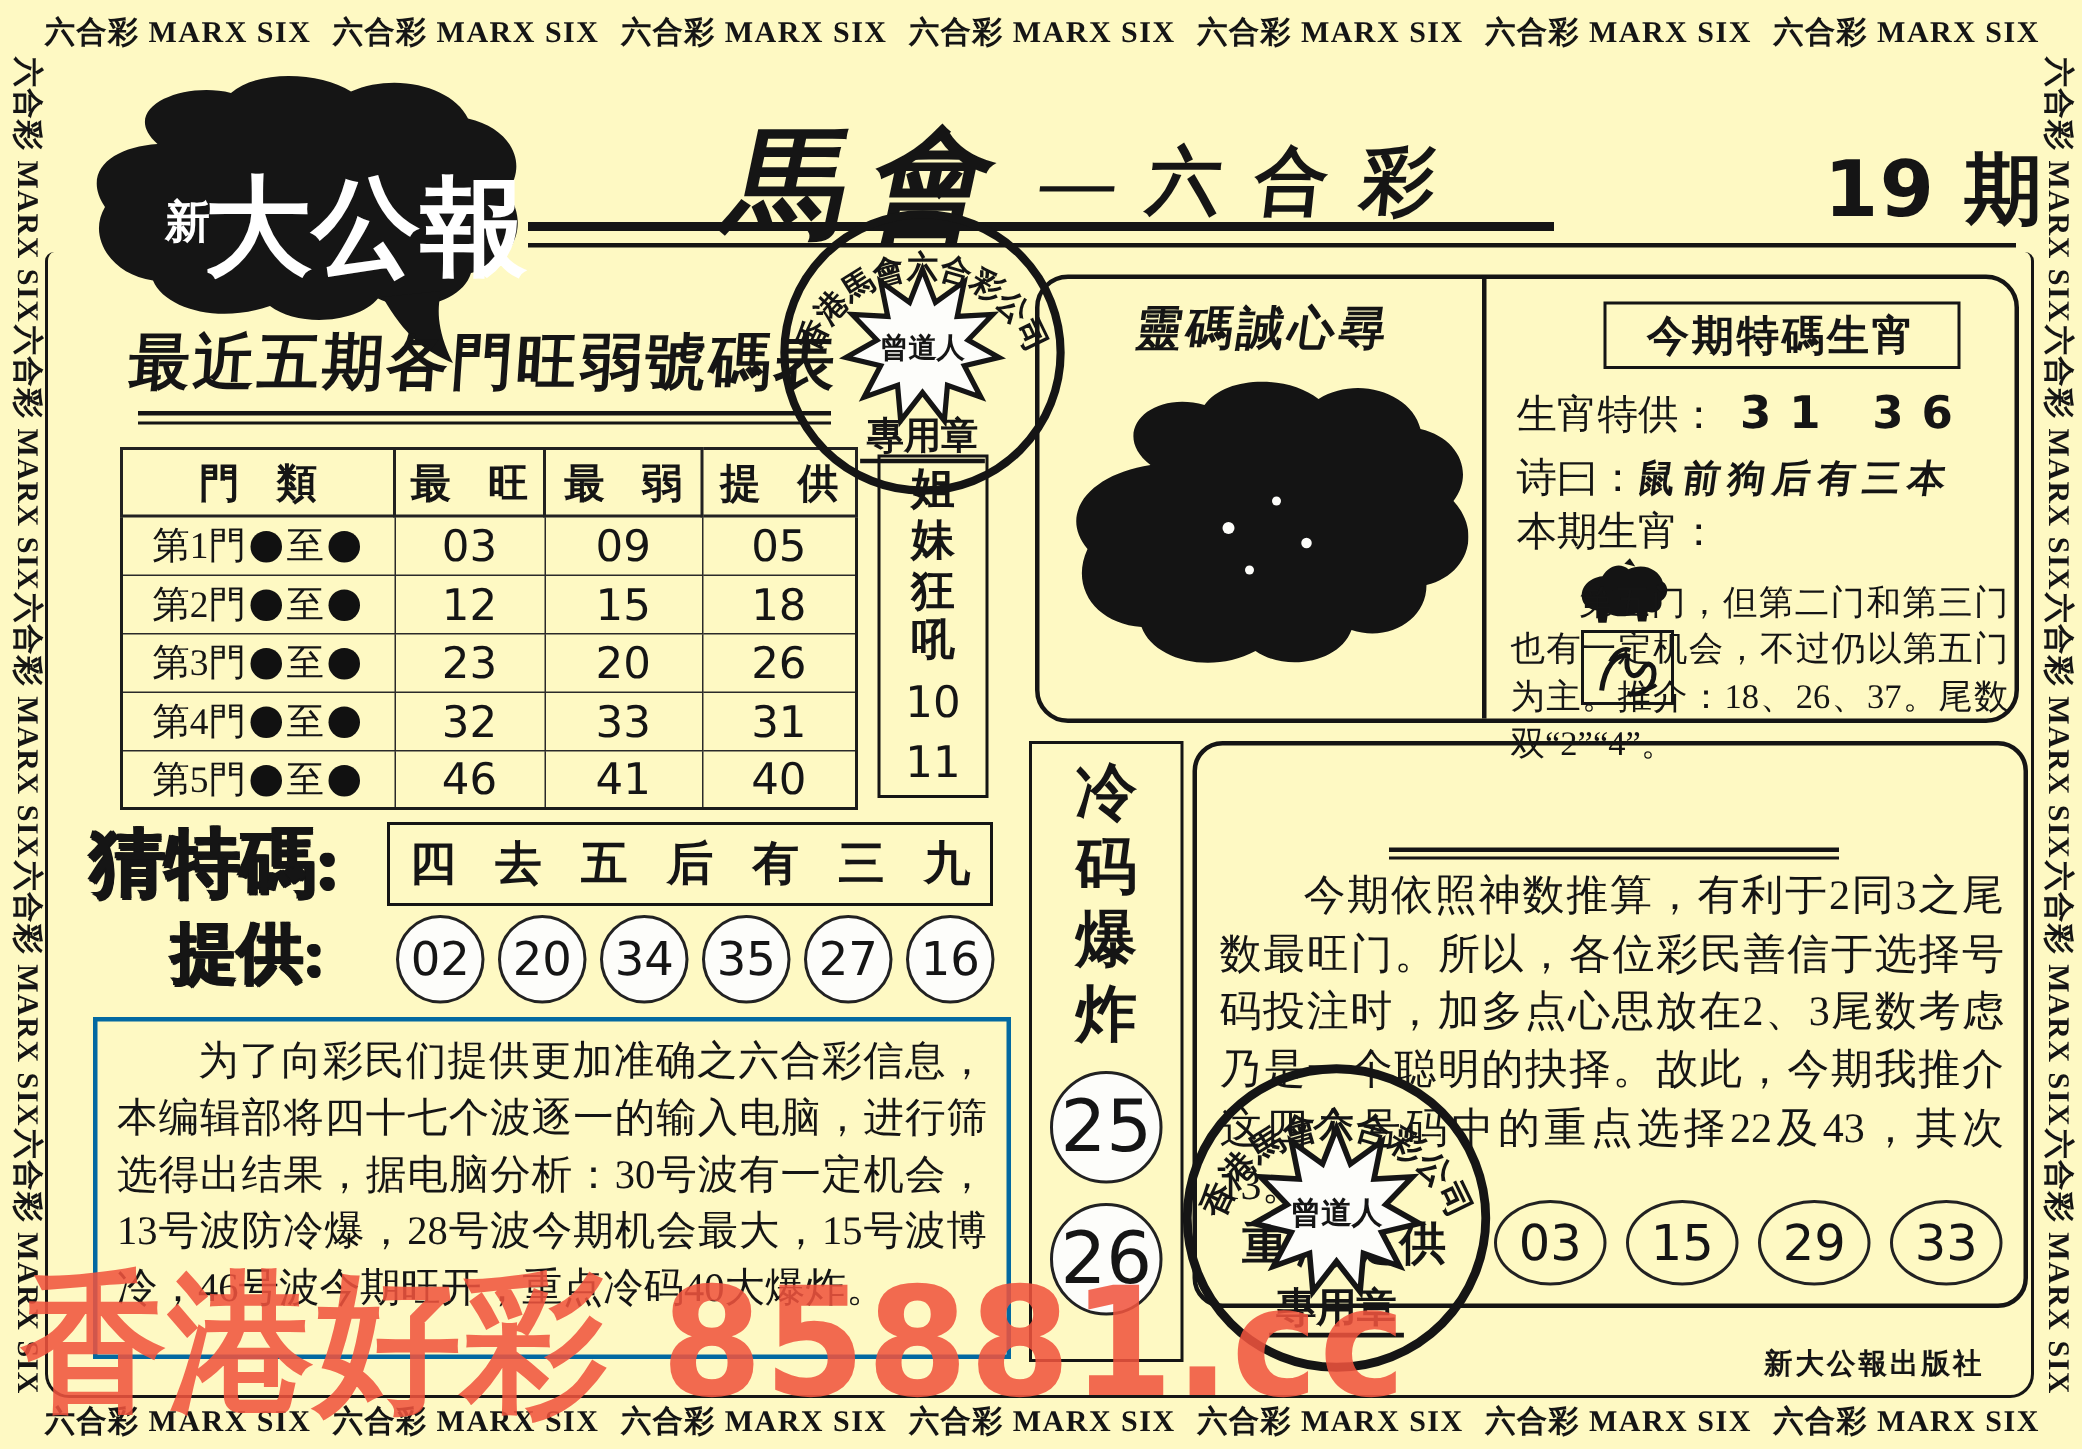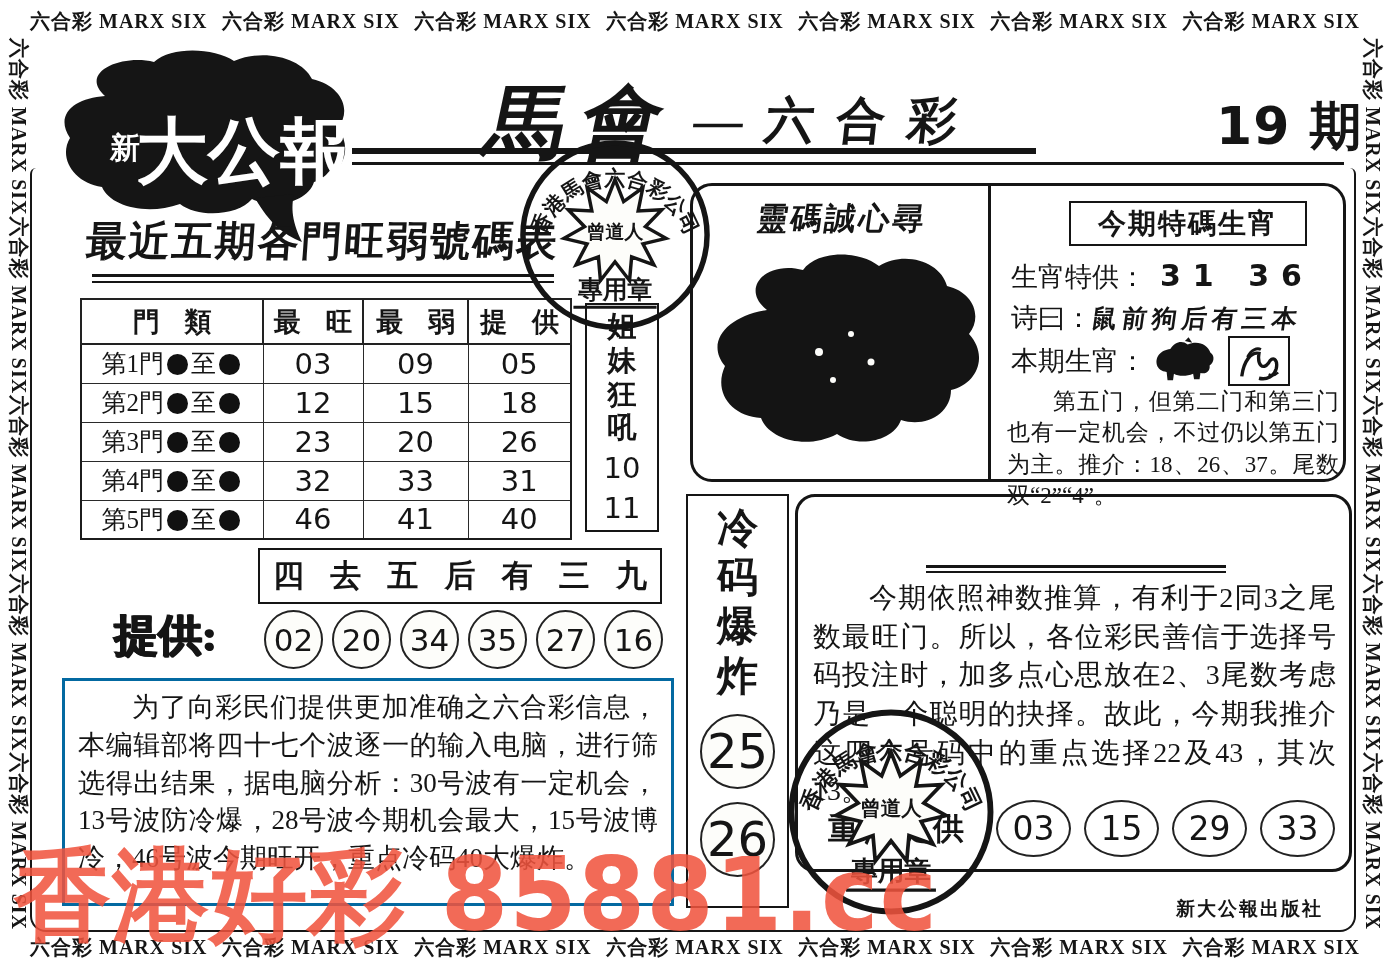--- a/index.html
+++ b/index.html
@@ -1,19 +1,19 @@
 <!DOCTYPE html>
 <html><head>
 <meta charset="utf-8">
 <style>
   * { margin:0; padding:0; box-sizing:border-box; }
   html,body { background:#777; }
   #page {
     position:relative; width:1388px; height:966px; margin:0 auto;
-    background:#ffffff; color:#151515; overflow:hidden;
+    background:#fef9c3; color:#151515; overflow:hidden;
     font-family:"Liberation Serif","DejaVu Serif",serif;
   }
   .abs { position:absolute; }
   .nowrap { white-space:nowrap; }
 
   
   .marquee { display:flex; justify-content:space-between; font-weight:bold;
              font-size:20px; letter-spacing:1px; }
   .marquee span { white-space:pre; }
   #marq-top    { left:30px; top:8px;  width:1330px; }
@@ -94,21 +94,21 @@
   #zbox { position:absolute; left:356px; top:15px; width:238px; height:45px;
           border:2.5px solid #151515; display:flex; align-items:center; justify-content:center;
           font-size:28px; font-weight:700; letter-spacing:2px;margin-left:20px; }
   #supply { position:absolute; left:318px; top:72px; font-size:27px; white-space:nowrap; }
   #supply b { font-family:"DejaVu Sans",sans-serif; font-size:30px; font-weight:600;
               margin-left:14px; letter-spacing:12px; }
   #poem-line { position:absolute; left:318px; top:114px; font-size:27px; white-space:nowrap; }
   #poem-line b { font-size:25px; font-weight:900; letter-spacing:5px; display:inline-block;
                  transform:skewX(-8deg); }
   #current { position:absolute; left:318px; top:150px; font-size:27px;
-             display:flex; align-items:center; }
+             display:flex; align-items:center;flex-direction:column; }
   #pig-svg { width:64px; height:48px; margin-left:6px; }
   #animal-box { width:62px; height:50px; border:2.5px solid #151515; margin-left:12px; }
   #znote { position:absolute; left:314px; top:200px; width:332px; font-size:23px;
            line-height:1.36; text-align:justify; text-indent:2em; }
 
   
   #panel-bot { left:795px; top:494px; width:557px; height:378px;
                border:3.5px solid #151515; border-radius:20px; }
   #gods-title { position:absolute; left:0; right:0; top:10px; text-align:center;
                 font-size:42px; font-weight:900; letter-spacing:18px; text-indent:18px; }
@@ -243,20 +243,21 @@
 
   <div class="abs" id="sisters">
     <span class="ch">姐</span>
     <span class="ch">妹</span>
     <span class="ch">狂</span>
     <span class="ch">吼</span>
     <span class="nm">10</span>
     <span class="nm">11</span>
   </div>
 
+  <div class="abs nowrap fat" id="guess-label">猜特碼:</div>
   <div class="abs" id="guess-box">
     <span>四</span>
     <span>去</span>
     <span>五</span>
     <span>后</span>
     <span>有</span>
     <span>三</span>
     <span>九</span>
   </div>
 

